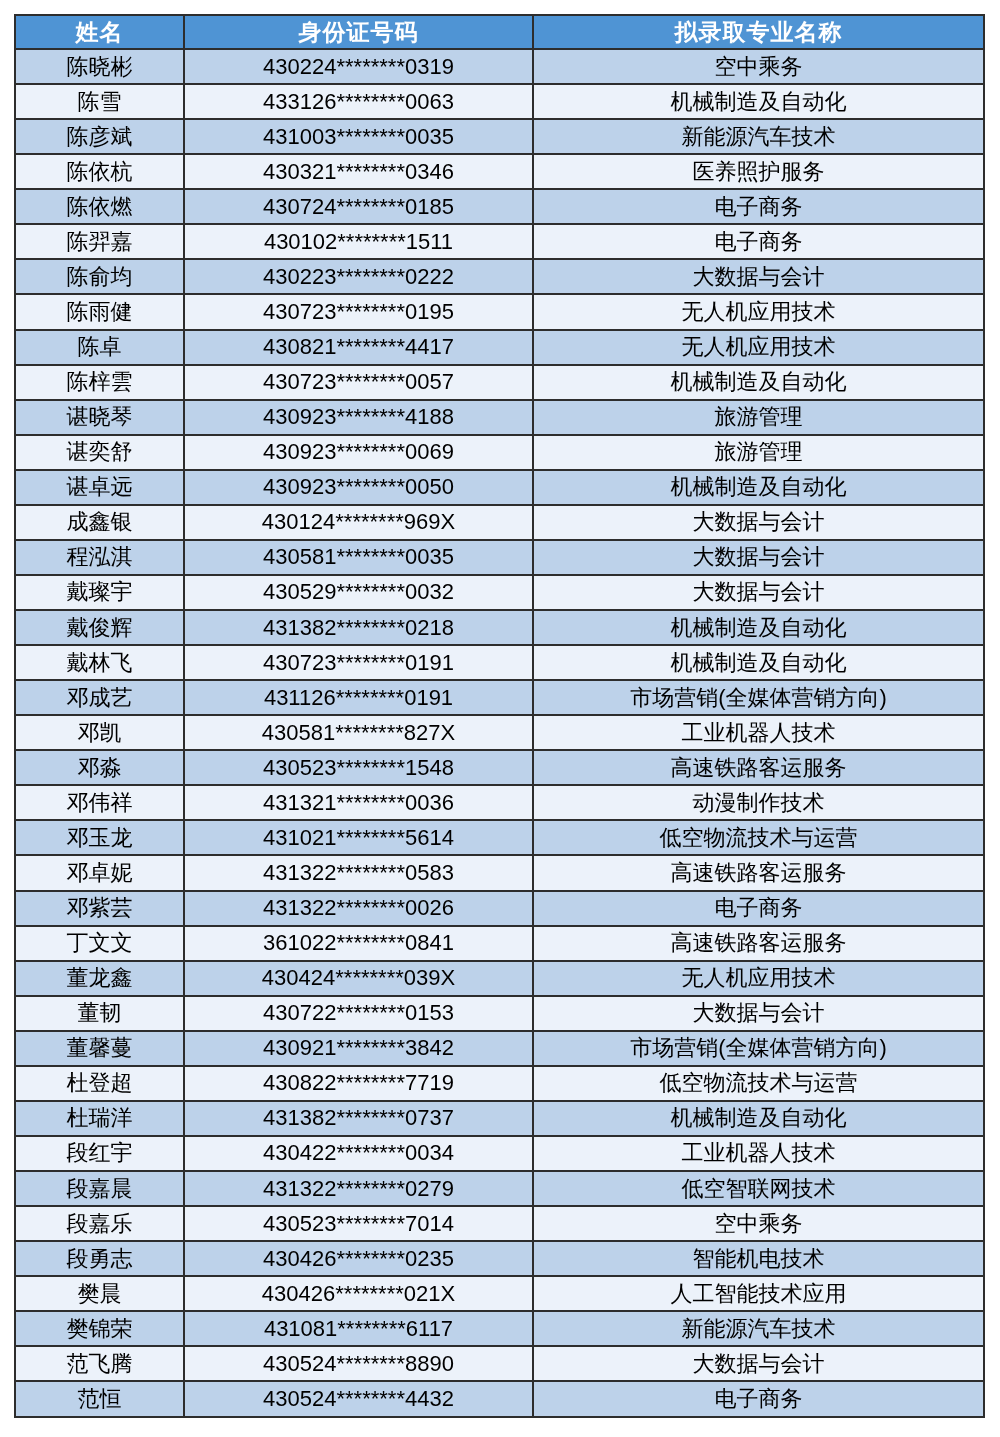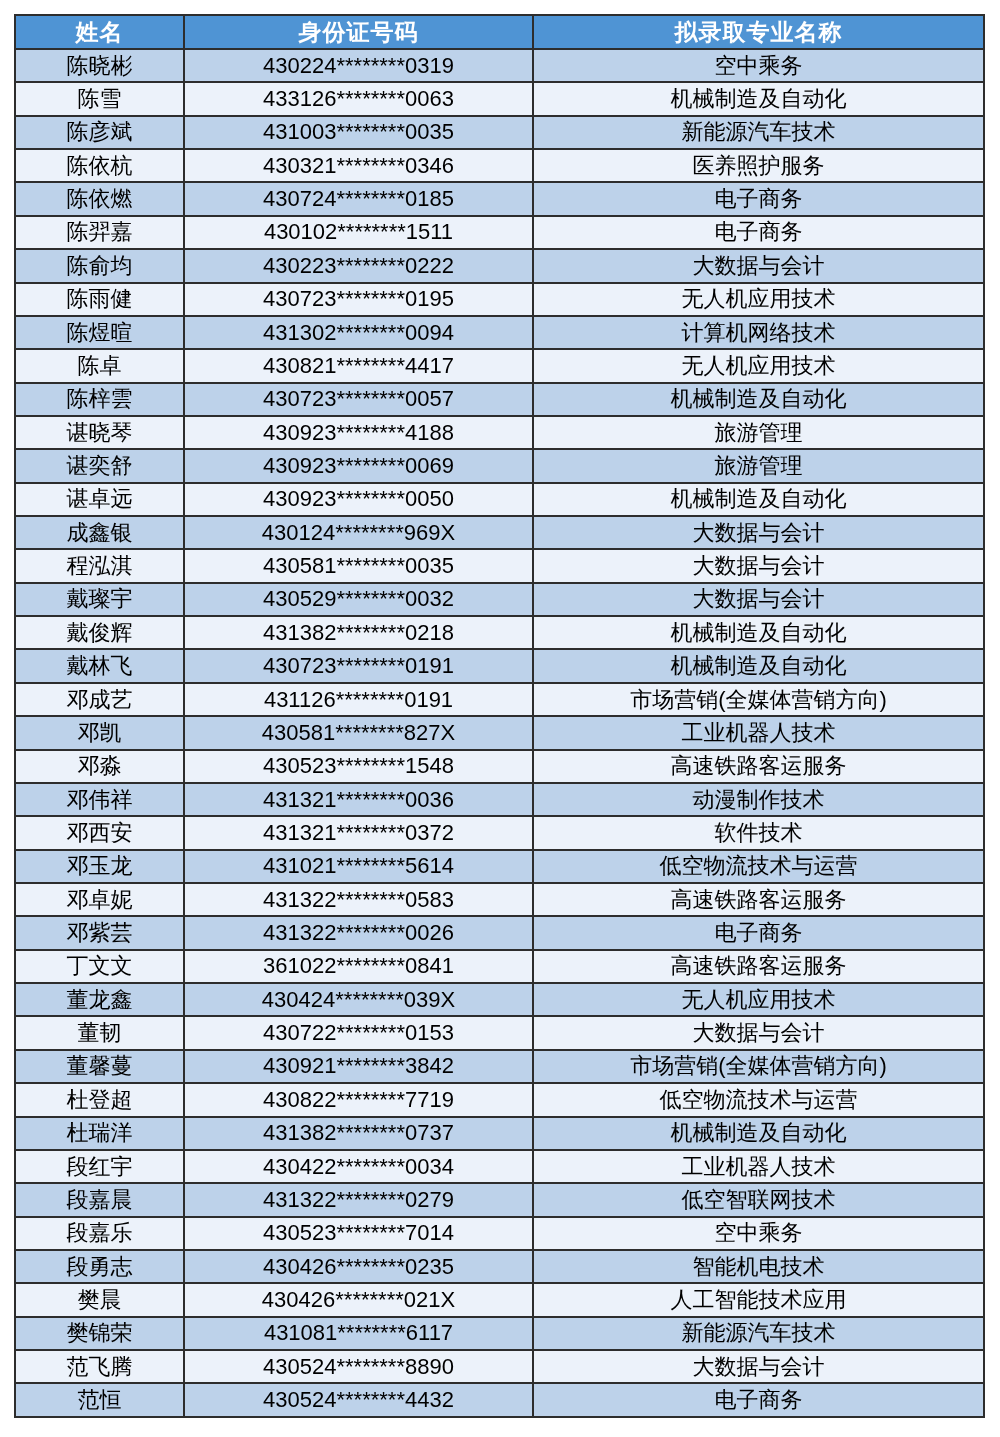--- a/index.html
+++ b/index.html
@@ -110,25 +110,20 @@
           <td>陈俞均</td>
           <td>430223********0222</td>
           <td>大数据与会计</td>
         </tr>
         <tr>
           <td>陈雨健</td>
           <td>430723********0195</td>
           <td>无人机应用技术</td>
         </tr>
         <tr>
-          <td>陈煜暄</td>
-          <td>431302********0094</td>
-          <td>计算机网络技术</td>
-        </tr>
-        <tr>
           <td>陈卓</td>
           <td>430821********4417</td>
           <td>无人机应用技术</td>
         </tr>
         <tr>
           <td>陈梓雲</td>
           <td>430723********0057</td>
           <td>机械制造及自动化</td>
         </tr>
         <tr>
@@ -183,25 +178,20 @@
         </tr>
         <tr>
           <td>邓淼</td>
           <td>430523********1548</td>
           <td>高速铁路客运服务</td>
         </tr>
         <tr>
           <td>邓伟祥</td>
           <td>431321********0036</td>
           <td>动漫制作技术</td>
-        </tr>
-        <tr>
-          <td>邓西安</td>
-          <td>431321********0372</td>
-          <td>软件技术</td>
         </tr>
         <tr>
           <td>邓玉龙</td>
           <td>431021********5614</td>
           <td>低空物流技术与运营</td>
         </tr>
         <tr>
           <td>邓卓妮</td>
           <td>431322********0583</td>
           <td>高速铁路客运服务</td>

